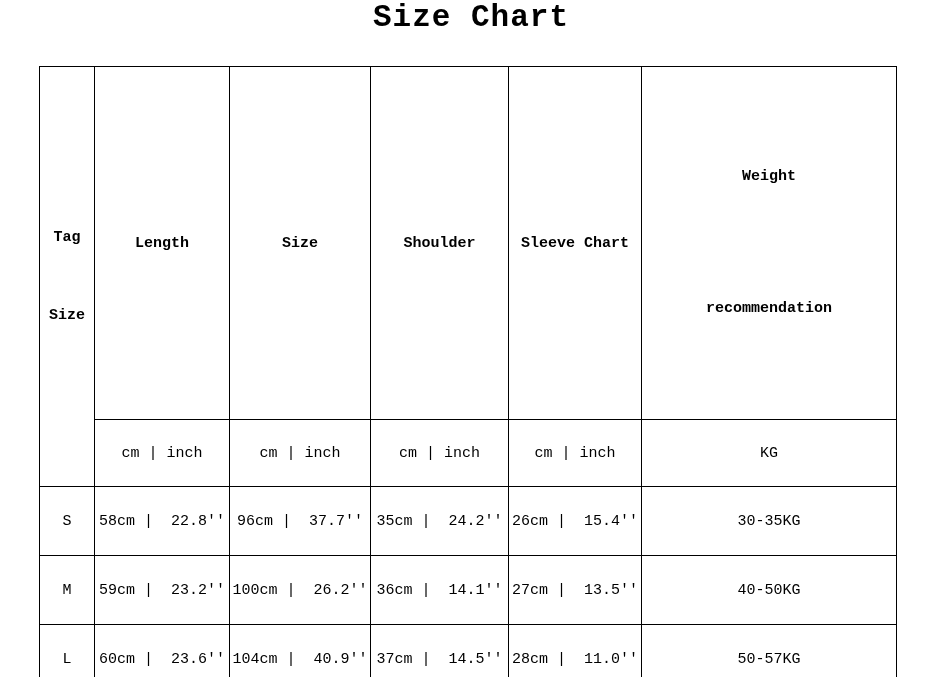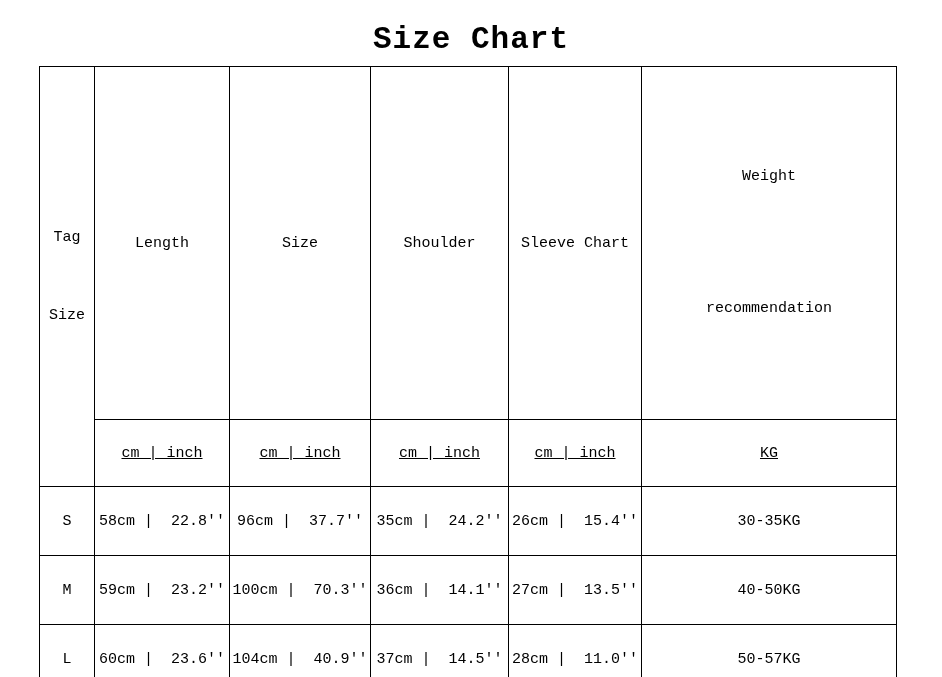--- a/index.html
+++ b/index.html
@@ -13,21 +13,20 @@
   .page {
     position: relative;
     width: 942px;
     height: 677px;
     background: #ffffff;
     font-family: "Liberation Mono", monospace;
     color: #000000;
   }
   .title {
     margin: 0;
-    padding-top: 22px;
     text-align: center;
     font-family: "Liberation Mono", monospace;
     font-size: 31px;
     font-weight: 600;
     letter-spacing: 1px;
     color: #000000;
   }
   table.size-table {
     position: absolute;
     left: 39px;
@@ -47,22 +46,22 @@
     padding: 0;
     overflow: hidden;
   }
   .col-tag     { width: 55px;  }
   .col-length  { width: 135px; }
   .col-chest   { width: 141px; }
   .col-shoulder{ width: 138px; }
   .col-sleeve  { width: 133px; }
   .col-weight  { width: 255px; }
 
-  tr.header-row td    { height: 106px; font-size: 15px; }
-  tr.unit-row td      { height: 66px; text-decoration: underline; }
+  tr.header-row td    { height: 106px; font-size: 15px; font-weight: bold; }
+  tr.unit-row td      { height: 66px; }
   tr.data-row td      { height: 68px; }
 
   td.tag-cell {
     font-size: 16px;
   }
   td.tag-cell .tag-line {
     line-height: 20px;
   }
   td.tag-cell .tag-line + .tag-line {
     margin-top: 24px;
@@ -115,21 +114,21 @@
         <td>S</td>
         <td>58cm |  22.8''</td>
         <td>96cm |  37.7''</td>
         <td>35cm |  24.2''</td>
         <td>26cm |  15.4''</td>
         <td>30-35KG</td>
       </tr>
       <tr class="data-row">
         <td>M</td>
         <td>59cm |  23.2''</td>
-        <td>100cm |  70.3''</td>
+        <td>100cm |  26.2''</td>
         <td>36cm |  14.1''</td>
         <td>27cm |  13.5''</td>
         <td>40-50KG</td>
       </tr>
       <tr class="data-row">
         <td>L</td>
         <td>60cm |  23.6''</td>
         <td>104cm |  40.9''</td>
         <td>37cm |  14.5''</td>
         <td>28cm |  11.0''</td>

